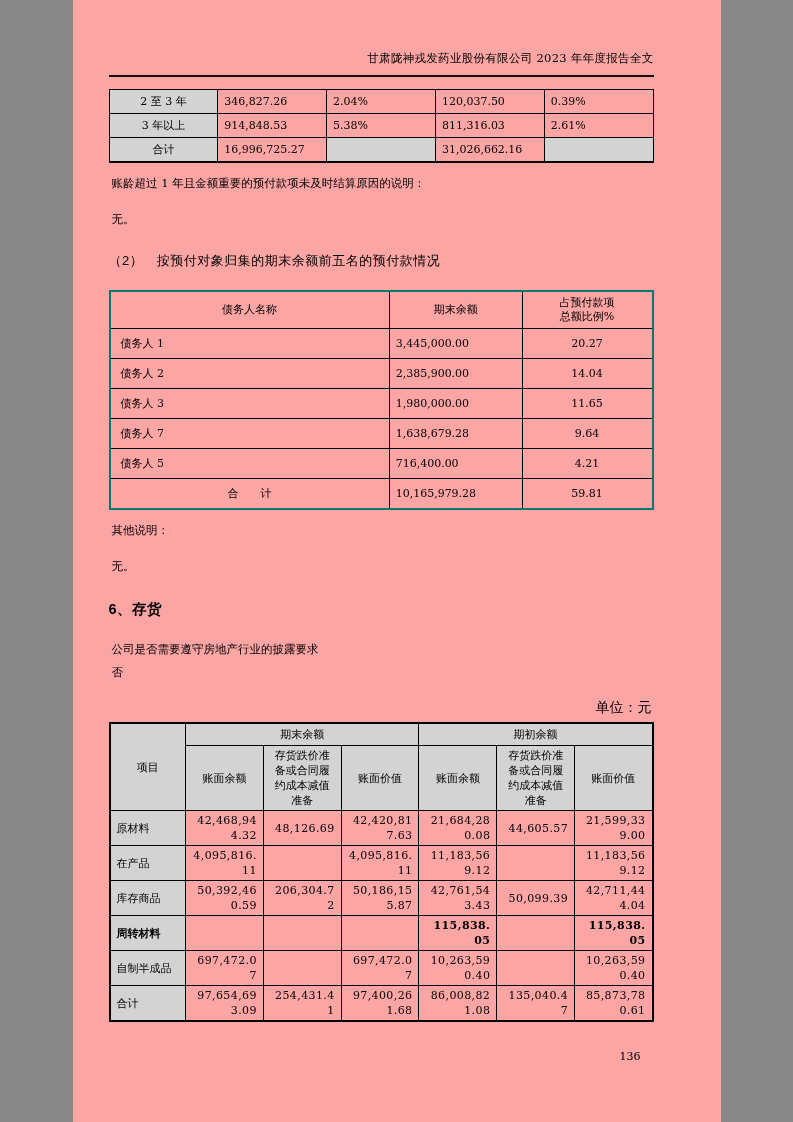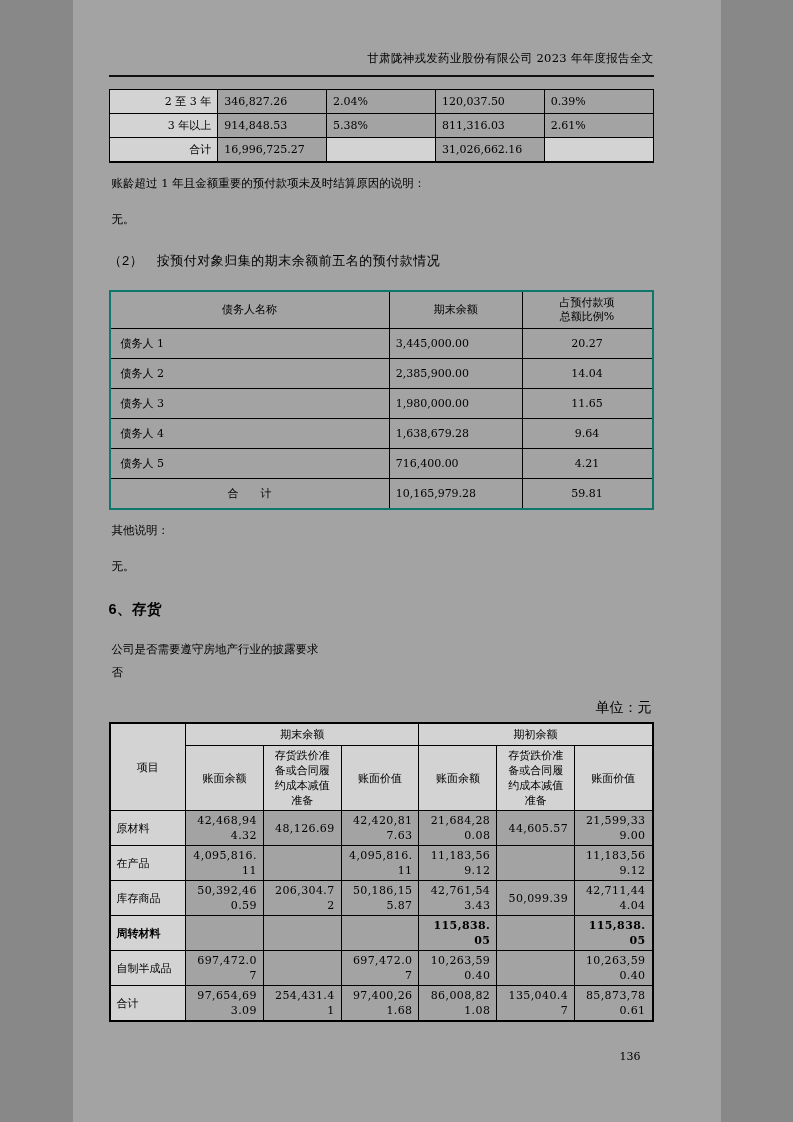--- a/index.html
+++ b/index.html
@@ -1,31 +1,31 @@
 <!DOCTYPE html>
 <html><head>
 <meta charset="utf-8">
 <style>
   html,body{margin:0;padding:0;background:#888;}
   .page{
-    width:648px;height:1122px;background:#a3a3a3;margin:0 auto;position:relative;
+    width:648px;height:1122px;background:#fca5a5;margin:0 auto;position:relative;
     box-sizing:border-box;padding:50px 67px 0 36px;
     font-family:"DejaVu Serif","Liberation Serif",serif;color:#000;overflow:hidden;
   }
   .doc-header{
     text-align:right;font-size:11.5px;line-height:16px;letter-spacing:0.3px;
     padding-bottom:9px;border-bottom:2px solid #111;
   }
   table.t{width:100%;border-collapse:collapse;table-layout:fixed;}
   table.t td{
     border:1px solid #000;font-size:11px;line-height:15px;
     padding:2px 6px;vertical-align:middle;overflow:hidden;
   }
   .gray{background:#d3d3d3;}
-  .lft{text-align:right;}
+  .lft{text-align:center;}
   .rgt{}
   .ctr{text-align:center;}
 
   
   .aging{margin-top:12px;border-bottom:2px solid #000;}
   .aging td{height:19px;}
 
   
   .body-text{font-size:11.5px;line-height:15px;margin:3px;}
   .p-note{margin-top:13px;}
@@ -127,21 +127,21 @@
         <td class="name">债务人 2</td>
         <td class="rgt">2,385,900.00</td>
         <td class="ctr">14.04</td>
       </tr>
       <tr>
         <td class="name">债务人 3</td>
         <td class="rgt">1,980,000.00</td>
         <td class="ctr">11.65</td>
       </tr>
       <tr>
-        <td class="name">债务人 4</td>
+        <td class="name">债务人 7</td>
         <td class="rgt">1,638,679.28</td>
         <td class="ctr">9.64</td>
       </tr>
       <tr>
         <td class="name">债务人 5</td>
         <td class="rgt">716,400.00</td>
         <td class="ctr">4.21</td>
       </tr>
       <tr>
         <td class="ctr">合　　计</td>

